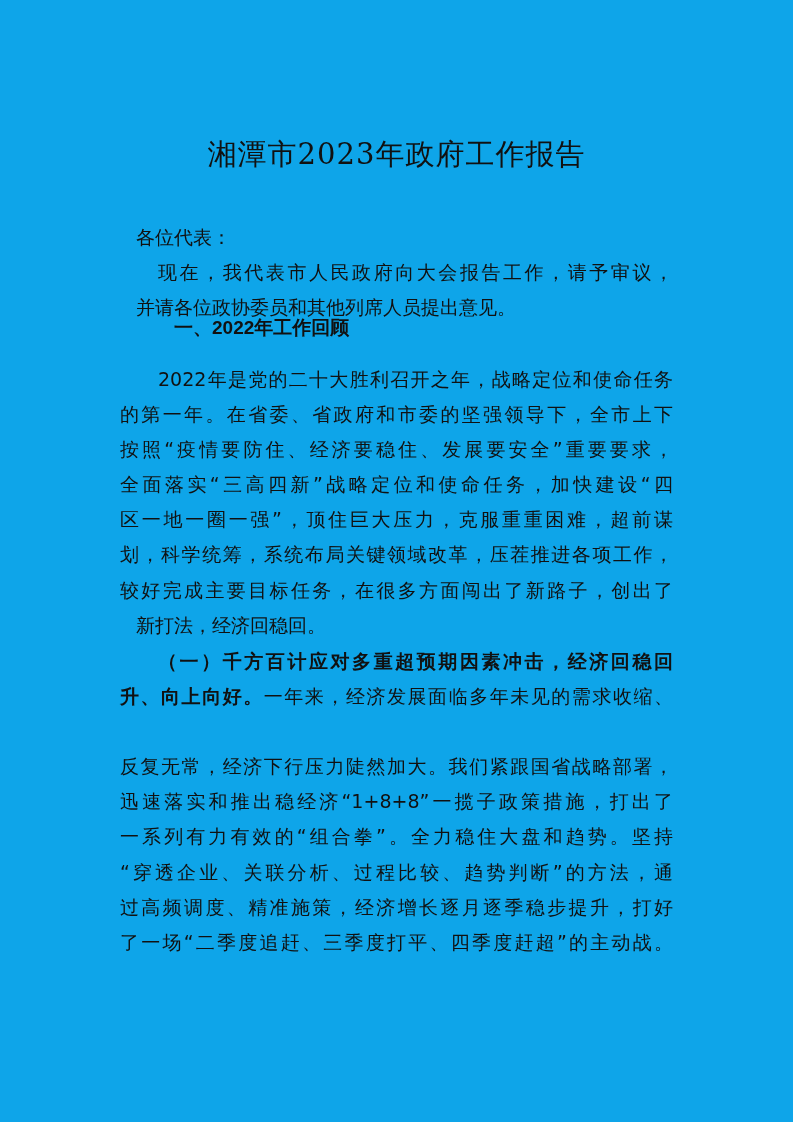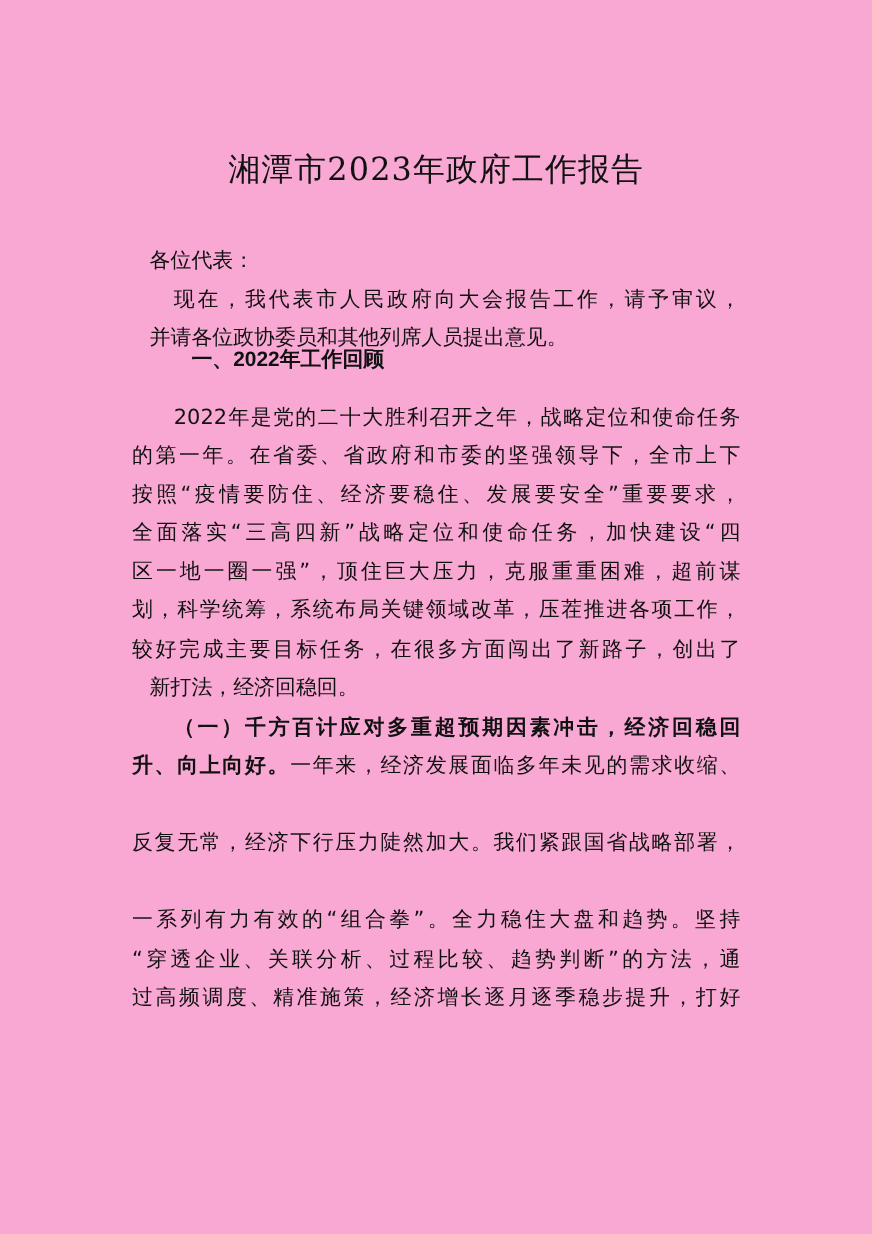--- a/index.html
+++ b/index.html
@@ -1,17 +1,17 @@
 <!DOCTYPE html>
 <html><head>
   <meta charset="utf-8">
   <style>
     html, body { margin: 0; padding: 0; background: #ffffff; }
     body { width: 793px; height: 1122px; position: relative; overflow: hidden; }
-    .page { position: absolute; left: 0; top: 0; width: 793px; height: 1122px; background: #f9a8d4; }
+    .page { position: absolute; left: 0; top: 0; width: 793px; height: 1122px; background: #0ea5e9; }
     .title {
       position: absolute; left: 0; width: 793px; top: 135px;
       text-align: center; font-family: "DejaVu Serif", serif;
       font-size: 29px; color: #111; letter-spacing: 1px;
     }
     .line {
       position: absolute; left: 120px; width: 553px;
       font-family: "DejaVu Sans", sans-serif; font-size: 19px;
       color: #111; white-space: nowrap; line-height: 24px;
       text-align: justify; text-align-last: justify;
@@ -41,16 +41,18 @@
   <div class="line" style="top:507px">区一地一圈一强”，顶住巨大压力，克服重重困难，超前谋</div>
   <div class="line" style="top:542px">划，科学统筹，系统布局关键领域改革，压茬推进各项工作，</div>
   <div class="line" style="top:578px">较好完成主要目标任务，在很多方面闯出了新路子，创出了</div>
   <div class="line nojust" style="top:613px">新打法，经济回稳回。</div>
 
   <div class="line indent bold" style="top:649px">（一）千方百计应对多重超预期因素冲击，经济回稳回</div>
   <div class="line" style="top:684px">
     <span class="bold">升、向上向好。</span><span>一年来，经济发展面临多年未见的需求收缩、</span>
   </div>
   <div class="line" style="top:754px">反复无常，经济下行压力陡然加大。我们紧跟国省战略部署，</div>
+  <div class="line" style="top:789px">迅速落实和推出稳经济“1+8+8”一揽子政策措施，打出了</div>
   <div class="line" style="top:824px">一系列有力有效的“组合拳”。全力稳住大盘和趋势。坚持</div>
   <div class="line" style="top:860px">“穿透企业、关联分析、过程比较、趋势判断”的方法，通</div>
   <div class="line" style="top:895px">过高频调度、精准施策，经济增长逐月逐季稳步提升，打好</div>
+  <div class="line" style="top:930px">了一场“二季度追赶、三季度打平、四季度赶超”的主动战。</div>
 </div>
 
 </body></html>

